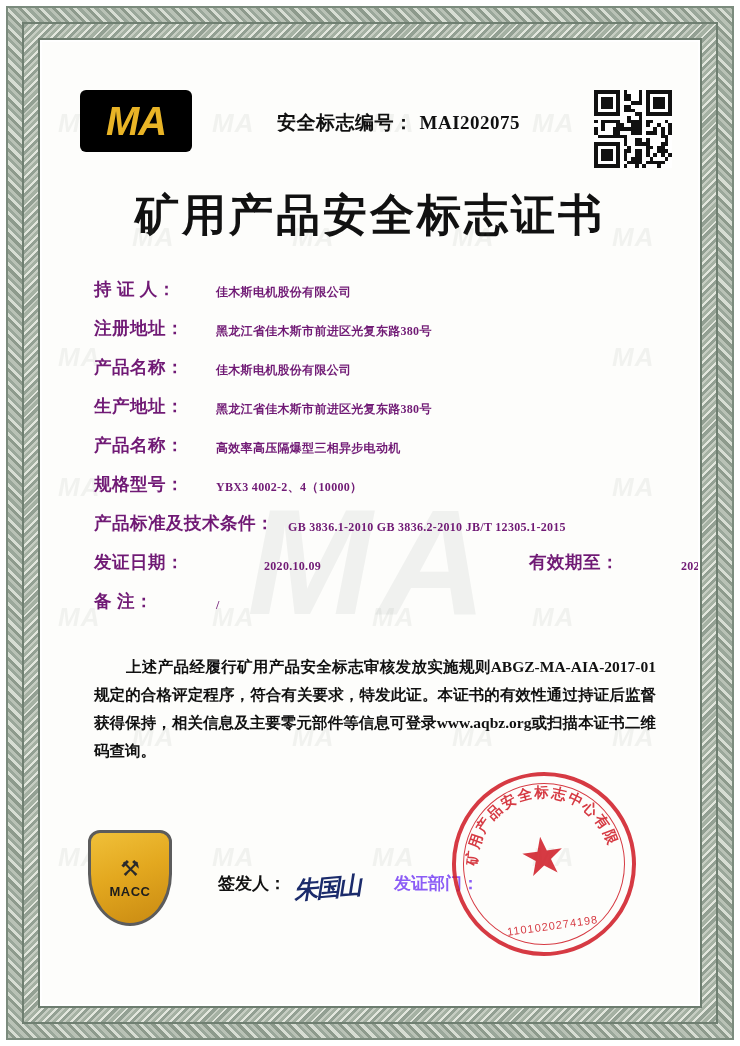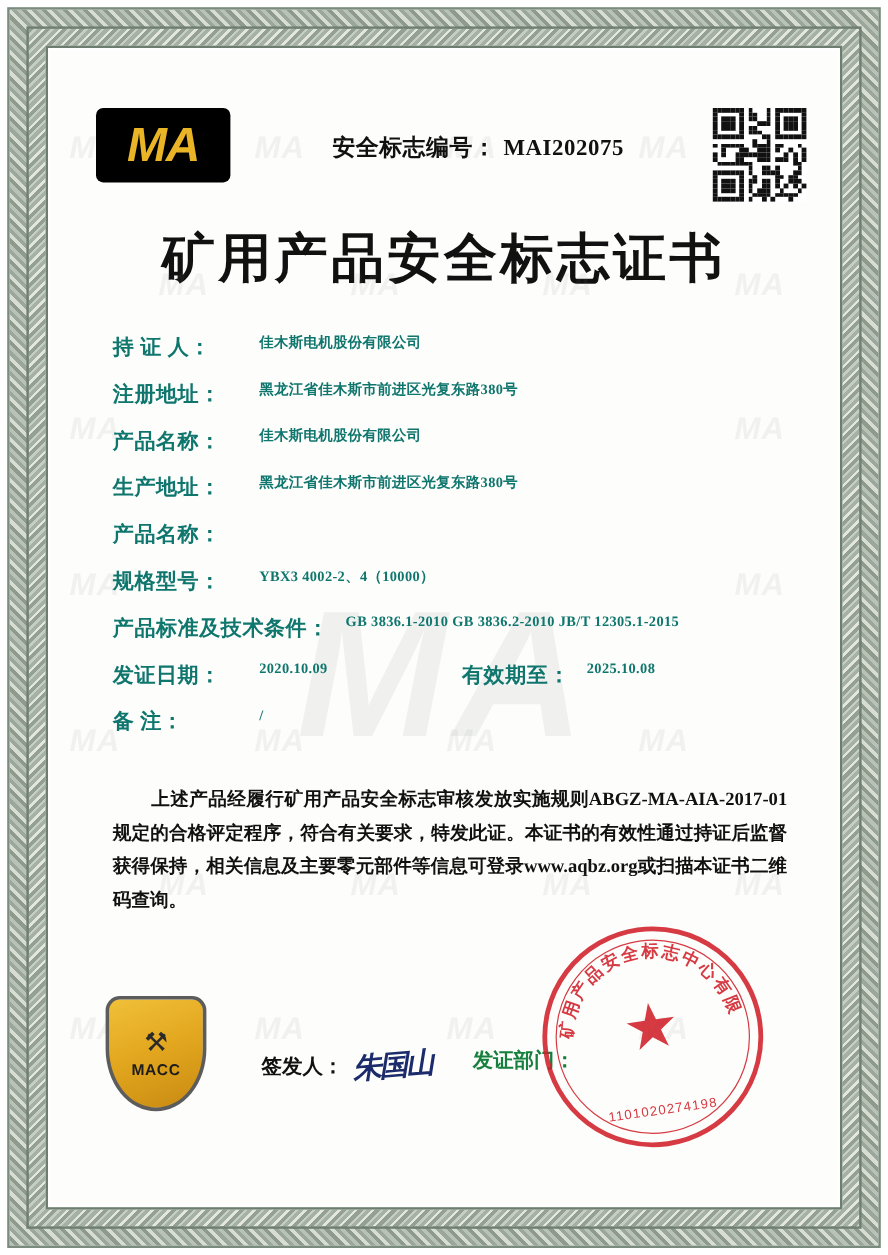--- a/index.html
+++ b/index.html
@@ -162,39 +162,39 @@
   }
 
   
   .fields {
     margin: 32px 0 0 0;
     padding: 0 46px 0 52px;
     position: relative;
   }
   .row {
     display: flex;
-    align-items: flex-start;
+    align-items: flex-end;
     margin-bottom: 15px;
     font-size: 17px;
-    color: #0f766e;
+    color: #701a75;
   }
   .row .label {
     font-weight: bold;
     font-size: 17.5px;
     white-space: nowrap;
     letter-spacing: 0.5px;
   }
   .row .label.wide { min-width: 108px; }
   .row .value {
     font-weight: bold;
     font-size: 12px;
     margin-left: 14px;
     letter-spacing: 0.3px;
   }
-  .row.split { justify-content: flex-start; }
+  .row.split { justify-content: flex-start; gap: 48px; }
   .row .spacer { flex: 0 0 112px; }
 
   
   .statement {
     margin: 40px 0 0 0;
     padding: 0 42px 0 52px;
     font-size: 15.5px;
     line-height: 28px;
     color: #111;
     font-weight: bold;
@@ -240,42 +240,42 @@
     font-weight: bold;
     font-size: 13px;
     color: #1d1d1d;
     letter-spacing: 0.5px;
   }
   .sign-row {
     position: absolute;
     left: 176px;
     top: 48px;
     display: flex;
-    align-items: center;
+    align-items: flex-start;
     font-size: 17px;
     font-weight: bold;
     color: #111;
   }
   .signature {
     font-family: "Liberation Serif", serif;
     font-size: 24px;
     font-style: italic;
     color: #1b2b6b;
     margin: 0 0 0 8px;
     transform: rotate(-5deg);
     display: inline-block;
     letter-spacing: -2px;
   }
   .issuer-label {
     position: absolute;
     left: 352px;
     top: 48px;
     font-size: 17px;
     font-weight: bold;
-    color: #15803d;
+    color: #8b5cf6;
   }
 
   
   .seal {
     position: absolute;
     right: 62px;
     top: -52px;
     width: 184px;
     height: 184px;
     border-radius: 50%;
@@ -825,20 +825,21 @@
       <div class="row">
         <span class="label wide">产品名称：</span>
         <span class="value">佳木斯电机股份有限公司</span>
       </div>
       <div class="row">
         <span class="label wide">生产地址：</span>
         <span class="value">黑龙江省佳木斯市前进区光复东路380号</span>
       </div>
       <div class="row">
         <span class="label wide">产品名称：</span>
+        <span class="value">高效率高压隔爆型三相异步电动机</span>
       </div>
       <div class="row">
         <span class="label wide">规格型号：</span>
         <span class="value">YBX3 4002-2、4（10000）</span>
       </div>
       <div class="row">
         <span class="label">产品标准及技术条件：</span>
         <span class="value">GB 3836.1-2010 GB 3836.2-2010 JB/T 12305.1-2015</span>
       </div>
       <div class="row split">

